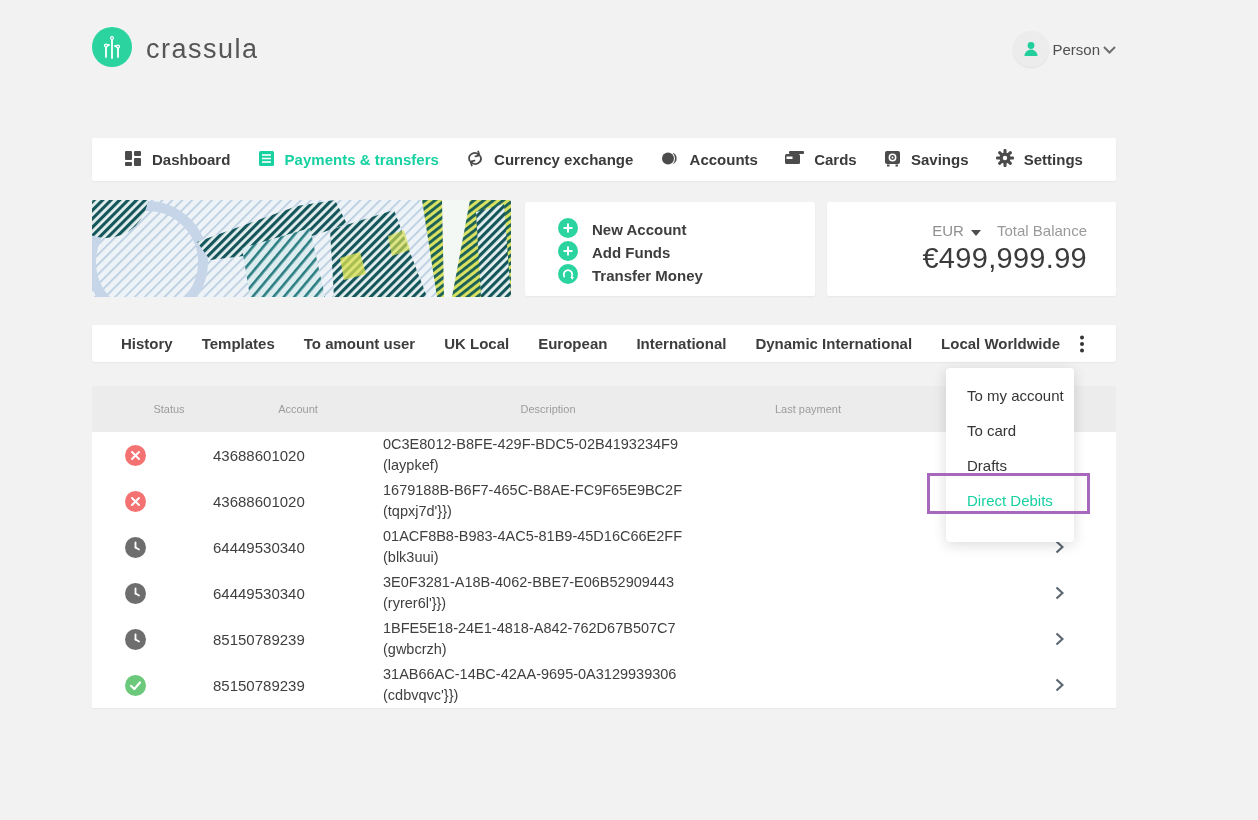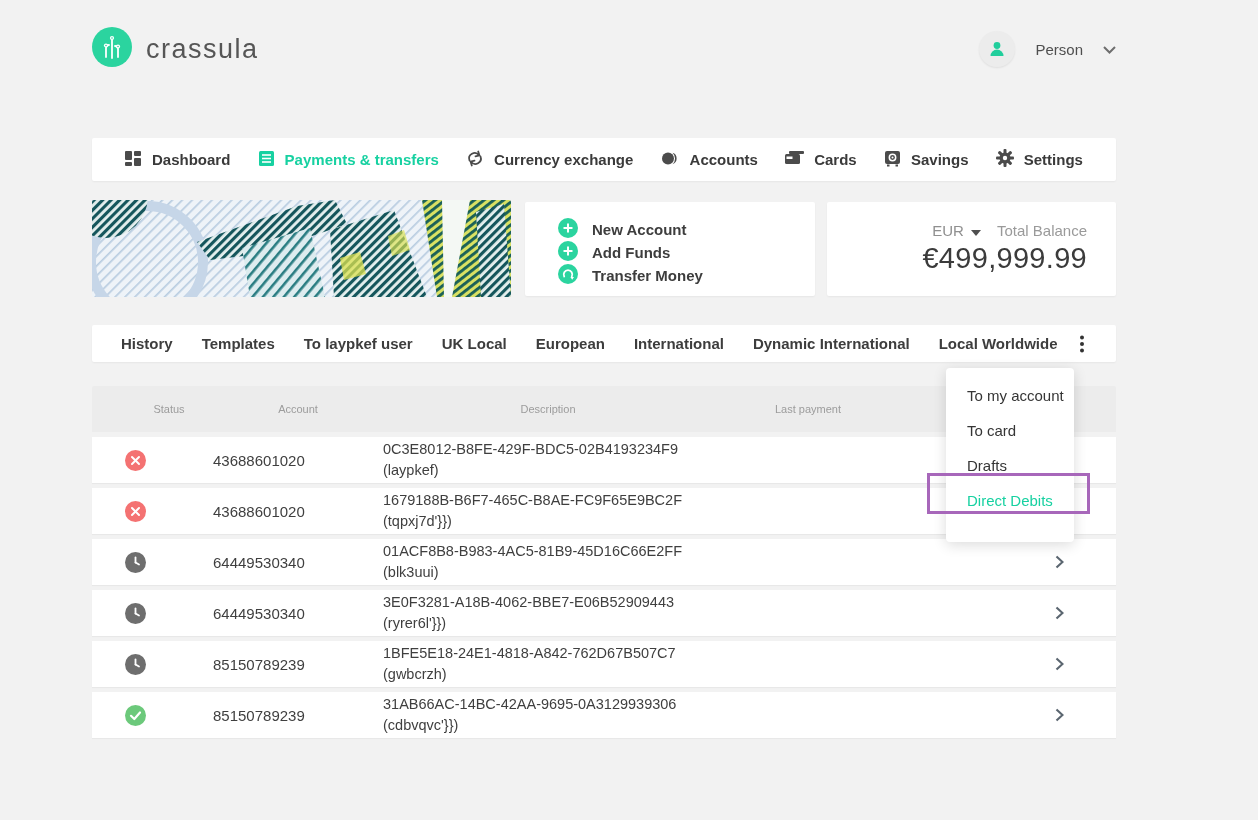--- a/index.html
+++ b/index.html
@@ -11,21 +11,21 @@
     position:relative;
     overflow:hidden;
   }
   .card { background:#fff; box-shadow:0 1px 2px rgba(0,0,0,.05); }
 
   
   .header { position:absolute; left:92px; top:24px; width:1024px; height:50px;
             display:flex; align-items:center; justify-content:space-between; }
   .logo { display:flex; align-items:center; gap:14px; }
   .logo-text { font-size:27px; color:#565656; letter-spacing:1.5px; font-weight:400; }
-  .user { display:flex; align-items:center; gap:20px; cursor:pointer; }
+  .user { display:flex; align-items:center; gap:3px; cursor:pointer; }
   .avatar { width:36px; height:36px; border-radius:50%; background:#ececec;
             display:flex; align-items:center; justify-content:center;
             box-shadow:0 1px 2px rgba(0,0,0,.08); }
   .user-label { font-size:15px; color:#4f4f4f; }
 
   
   .mainnav { position:absolute; left:92px; top:138px; width:1024px; height:43px;
              border-radius:2px; display:flex; align-items:center;
              justify-content:space-between; padding:0 33px; }
   .nav-item { display:flex; align-items:center; gap:10px; cursor:pointer;
@@ -57,21 +57,21 @@
   .subnav-item + .subnav-item { margin-left:29px; }
   .kebab-btn { margin-left:auto; cursor:pointer; padding:4px 8px; display:flex; }
 
   
   .table { position:absolute; left:92px; top:386px; width:1024px; }
   .trow { display:grid;
           grid-template-columns:88px 170px 330px 190px 150px 1fr;
           align-items:center; padding-left:33px; }
   .thead { background:#ececec; height:46px; border-radius:2px 2px 0 0; }
   .th { font-size:11px; color:#9c9c9c;text-align:center; }
-  .tbody-row { background:#fff; height:46px; margin-top:5px;
+  .tbody-row { background:#fff; height:46px; 
                box-shadow:0 1px 1px rgba(0,0,0,.04); }
   .tbody-row:first-of-type { margin-top:1px; }
   .cell-account { font-size:15px; color:#3f3f3f; }
   .cell-desc { font-size:14.5px; color:#3f3f3f; line-height:1.45; }
   .cell-chevron { display:flex; justify-content:flex-end; padding-right:52px; cursor:pointer; }
   .status-badge { width:21px; height:21px; display:block; cursor:default; }
 
   
   .menu { position:absolute; left:946px; top:368px; width:128px; z-index:50;
           background:#fff; border-radius:4px;
@@ -287,21 +287,21 @@
       </span>
     </span>
     <span class="balance-label">Total Balance</span>
   </div>
   <div class="balance-amount">€499,999.99</div>
 </div>
 
 <nav class="subnav card">
   <span class="subnav-item">History</span>
   <span class="subnav-item">Templates</span>
-  <span class="subnav-item">To laypkef user</span>
+  <span class="subnav-item">To amount user</span>
   <span class="subnav-item">UK Local</span>
   <span class="subnav-item">European</span>
   <span class="subnav-item">International</span>
   <span class="subnav-item">Dynamic International</span>
   <span class="subnav-item">Local Worldwide</span>
   <span class="kebab-btn">
     <svg width="4" height="18" viewBox="0 0 4 18">
       <circle cx="2" cy="2.5" r="2" fill="#333"></circle>
         <circle cx="2" cy="9" r="2" fill="#333"></circle>
         <circle cx="2" cy="15.5" r="2" fill="#333"></circle>

